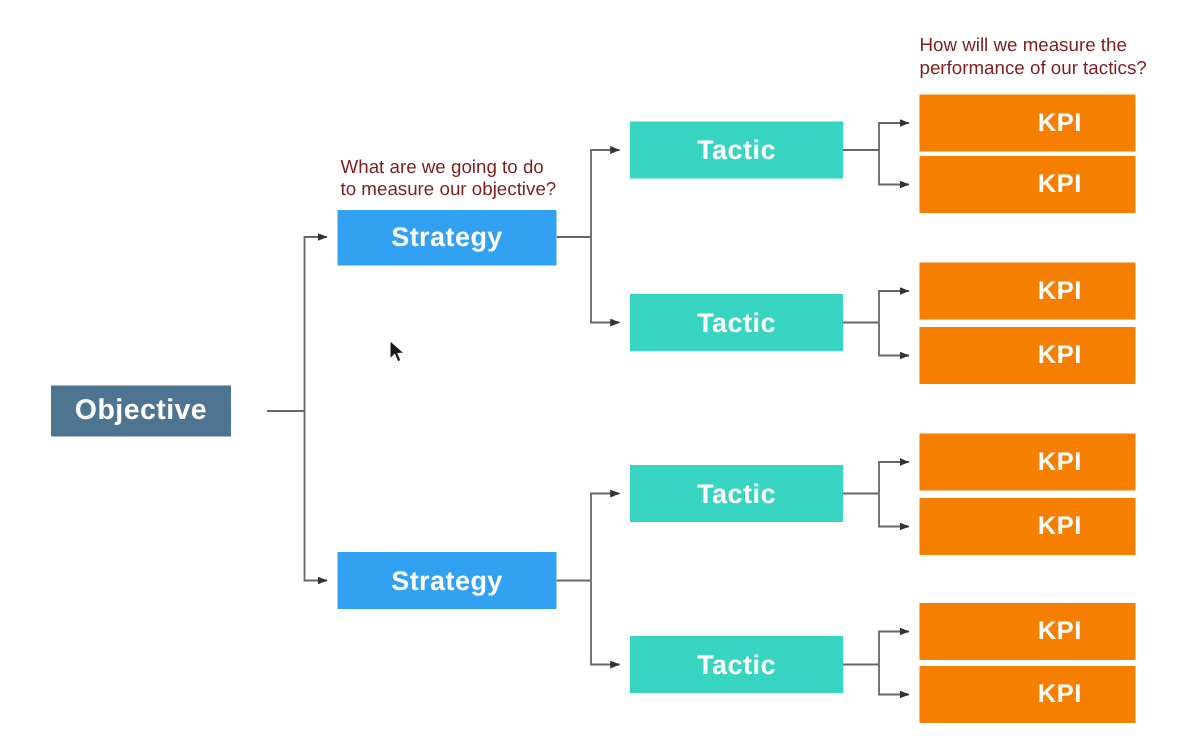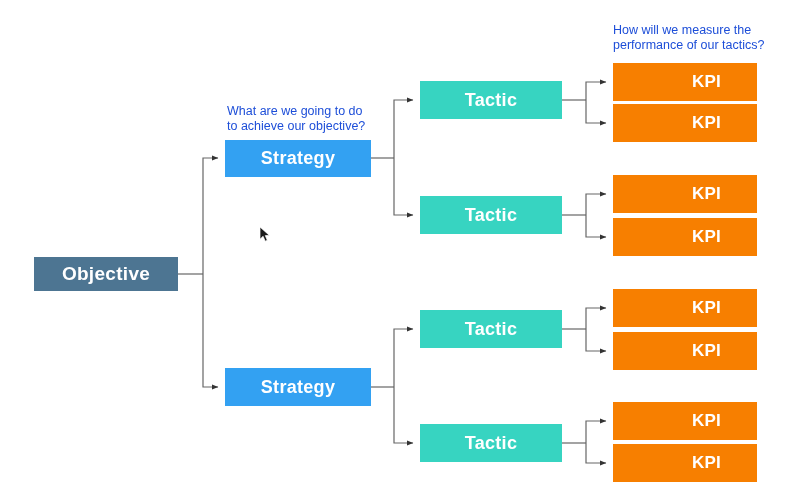--- a/index.html
+++ b/index.html
@@ -38,21 +38,21 @@
     background: #37d4c1;
     font-size: 18px;
   }
   .node-kpi {
     background: #f77f00;
     font-size: 17px;
     padding-left: 43px;
   }
   .caption {
     position: absolute;
-    color: #1d4ed8;
+    color: #7f1d1d;
     font-size: 12.5px;
     line-height: 15px;
     font-weight: normal;
     white-space: pre-line;
   }
   .conn {
     position: absolute;
     pointer-events: none;
   }
   .cursor {
@@ -99,25 +99,25 @@
       <path d="M586,329 L586,308 L606,308" marker-end="url(#arrow)"></path>
       <path d="M586,329 L586,351 L606,351" marker-end="url(#arrow)"></path>
 
       <path d="M562,443 L586,443"></path>
       <path d="M586,443 L586,421 L606,421" marker-end="url(#arrow)"></path>
       <path d="M586,443 L586,463 L606,463" marker-end="url(#arrow)"></path>
     </g>
   </svg>
 
   <div class="caption" style="left:227px; top:104px;">What are we going to do
-to achieve our objective?</div>
+to measure our objective?</div>
   <div class="caption" style="left:613px; top:23px;">How will we measure the
 performance of our tactics?</div>
 
-  <div class="node node-objective" style="left:34px; top:257px; width:144px; height:34px;">Objective</div>
+  <div class="node node-objective" style="left:34px; top:257px; width:120px; height:34px;">Objective</div>
 
   <div class="node node-strategy" style="left:225px; top:140px; width:146px; height:37px;">Strategy</div>
   <div class="node node-strategy" style="left:225px; top:368px; width:146px; height:38px;">Strategy</div>
 
   <div class="node node-tactic" style="left:420px; top:81px; width:142px; height:38px;">Tactic</div>
   <div class="node node-tactic" style="left:420px; top:196px; width:142px; height:38px;">Tactic</div>
   <div class="node node-tactic" style="left:420px; top:310px; width:142px; height:38px;">Tactic</div>
   <div class="node node-tactic" style="left:420px; top:424px; width:142px; height:38px;">Tactic</div>
 
   <div class="node node-kpi" style="left:613px; top:63px; width:144px; height:38px;">KPI</div>

